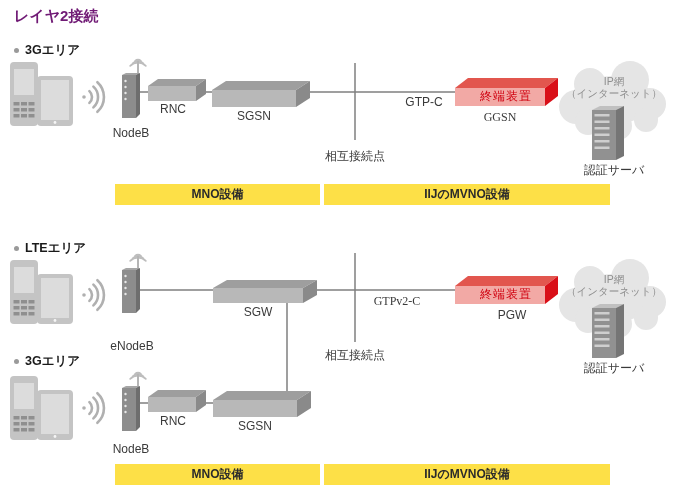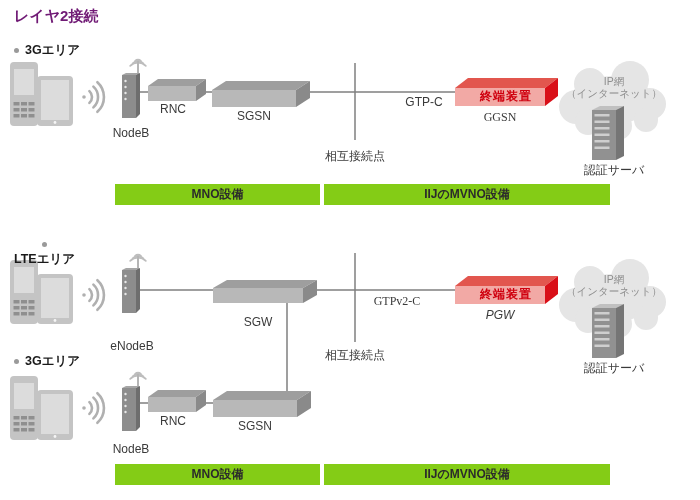--- a/index.html
+++ b/index.html
@@ -4,24 +4,24 @@
 <style>
   html,body{margin:0;padding:0;background:#ffffff;}
   .canvas{position:relative;width:700px;height:500px;background:#ffffff;overflow:hidden;
           font-family:"Liberation Sans","DejaVu Sans",sans-serif;}
   svg.diagram{position:absolute;left:0;top:0;z-index:1;}
   .lbl{position:absolute;z-index:2;font-size:12px;color:#3a3a3a;text-align:center;line-height:1.1;white-space:nowrap;}
   .title{font-size:15px;font-weight:bold;color:#701a75;text-align:right;}
   .area{display:flex;align-items:center;gap:6px;font-size:12.5px;font-weight:bold;color:#1a1a1a;text-align:right;}
   .area .dot{width:5px;height:5px;border-radius:50%;background:#9a9a9a;flex:0 0 auto;}
   .term{width:102px;height:18px;display:flex;align-items:center;justify-content:center;
-        font-weight:bold;font-size:12px;letter-spacing:1px;color:#cf000f;}
+        font-weight:normal;font-size:12px;letter-spacing:1px;color:#cf000f;}
   .cloudtxt{font-size:10.5px;color:#8f8f8f;}
   .small{font-size:12px;}
-  .band{position:absolute;z-index:2;height:21px;background:#84cc16;display:flex;align-items:center;justify-content:center;
+  .band{position:absolute;z-index:2;height:21px;background:#fde047;display:flex;align-items:center;justify-content:center;
         font-size:12px;font-weight:bold;color:#2b2b2b;}
 </style>
 </head>
 <body>
 
 <div class="canvas">
 
 <svg class="diagram" width="700" height="500" viewBox="0 0 700 500">
   <defs>
     <g id="phone">
@@ -176,30 +176,30 @@
 <div class="lbl cloudtxt" style="left:556px;top:88px;width:116px;">（インターネット）</div>
 <div class="lbl small" style="left:570px;top:164px;width:88px;">認証サーバ</div>
 
 <div class="band" style="left:115px;top:184px;width:205px;">
   <span>MNO設備</span>
 </div>
 <div class="band" style="left:324px;top:184px;width:286px;">
   <span>IIJのMVNO設備</span>
 </div>
 
-<div class="lbl area" style="left:14px;top:242px;flex-direction:column;">
+<div class="lbl area" style="left:14px;top:242px;">
   <span class="dot"></span>
   <span>LTEエリア</span>
 </div>
 <div class="lbl" style="left:101px;top:340px;width:62px;">eNodeB</div>
-<div class="lbl" style="left:213px;top:316px;width:90px;">SGW</div>
+<div class="lbl" style="left:213px;top:306px;width:90px;">SGW</div>
 <div class="lbl" style="left:357px;top:295px;width:80px;font-family:Liberation Serif, serif;">GTPv2-C</div>
 <div class="lbl small" style="left:310px;top:349px;width:90px;">相互接続点</div>
 <div class="lbl term" style="left:455px;top:286px;">終端装置</div>
-<div class="lbl" style="left:455px;top:309px;width:90px;font-style:italic;">PGW</div>
+<div class="lbl" style="left:467px;top:309px;width:90px;">PGW</div>
 <div class="lbl cloudtxt" style="left:568px;top:274px;width:92px;">IP網</div>
 <div class="lbl cloudtxt" style="left:556px;top:286px;width:116px;">（インターネット）</div>
 <div class="lbl small" style="left:570px;top:362px;width:88px;">認証サーバ</div>
 
 <div class="lbl area" style="left:14px;top:355px;">
   <span class="dot"></span>
   <span>3Gエリア</span>
 </div>
 <div class="lbl" style="left:101px;top:443px;width:60px;">NodeB</div>
 <div class="lbl" style="left:149px;top:415px;width:48px;">RNC</div>

